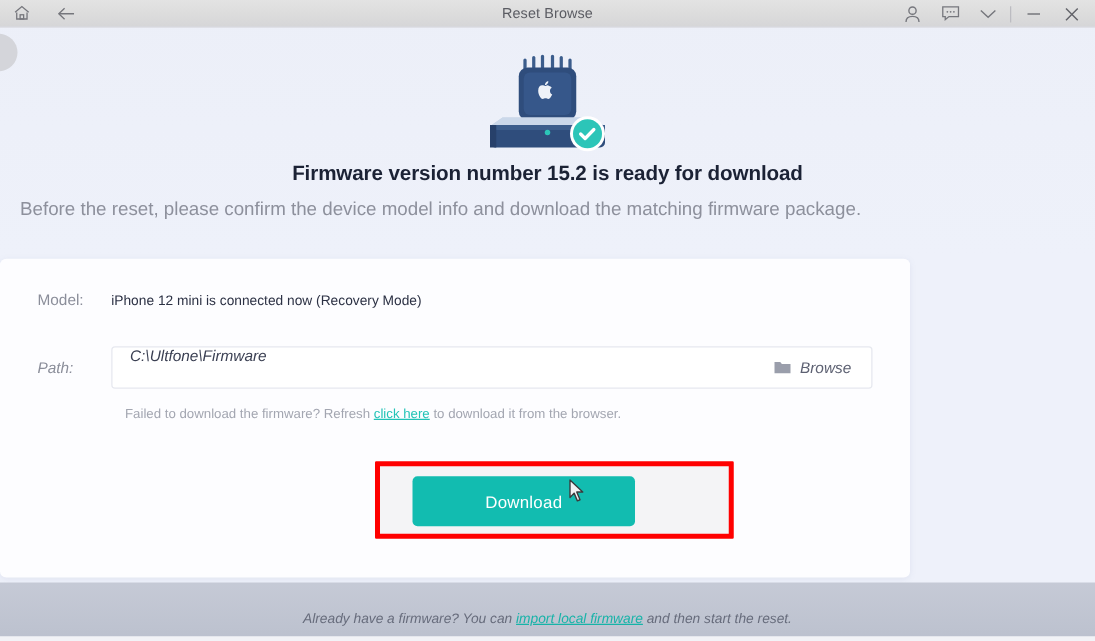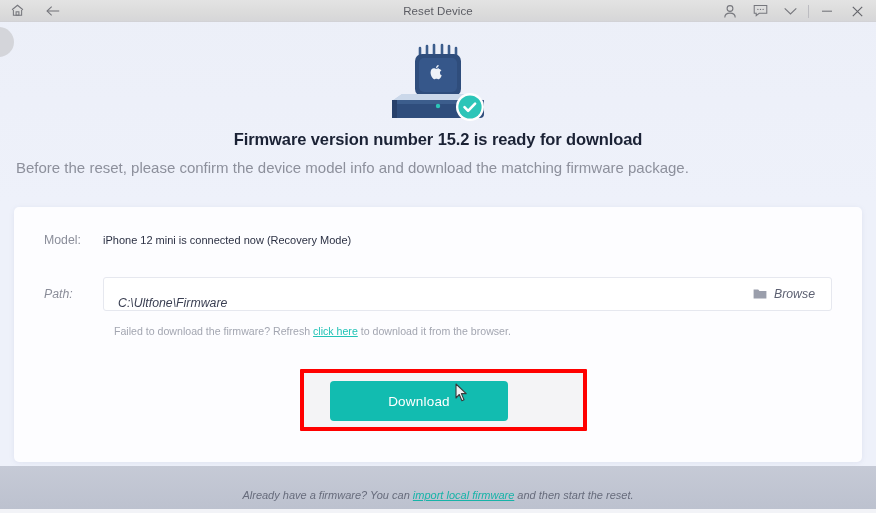--- a/index.html
+++ b/index.html
@@ -82,22 +82,22 @@
     position: absolute; left: 0; right: 0; top: 181px;
     display: flex; align-items: center; justify-content: center; gap: 6px;
     color: #22c3b6; font-size: 12.6px;
     cursor: pointer;
   }
   .refresh svg { display: block; }
 
   
   .card {
     position: absolute;
-    left: 14px; top: 207px;
-    width: 848px; height: 255px;
+    left: 0; top: 207px;
+    width: 728px; height: 255px;
     background: #fdfdff;
     border-radius: 5px;
     box-shadow: 0 1px 5px rgba(130,140,180,.13);
     padding-left: 36px;
   }
 
   .row-model {
     position: absolute; left: 30px; top: 26px;
     display: flex; align-items: baseline; gap: 13px;
   }
@@ -109,21 +109,21 @@
   .row-path {
     position: absolute; left: 30px; top: 70px; right: 30px;
     display: flex; align-items: center; font-style: italic;
   }
   .path-field {
     flex: 1;
     height: 34px;
     background: #fff;
     border: 1px solid #e6e8ef;
     border-radius: 3px;
-    display: flex; align-items: flex-end;
+    display: flex; align-items: flex-start;
     margin-left: 13px;
     position: relative;
   }
   .path-value {
     padding-left: 14px;
     font-size: 12.3px; color: #3a3f52;
     flex: 1;
   }
   .browse {
     display: flex; align-items: center; gap: 7px;
@@ -203,21 +203,21 @@
         </svg>
       </span>
       <span class="tb-icon">
         <svg width="16" height="14" viewBox="0 0 18 14" fill="none" stroke="#75767c" stroke-width="1.2">
           <path d="M16 7H2.5"></path>
             <path d="M7.5 2L2.3 7l5.2 5"></path>
         </svg>
       </span>
     </div>
 
-    <div class="tb-title">Reset Device</div>
+    <div class="tb-title">Reset Browse</div>
 
     <div class="tb-right">
       <span class="tb-icon">
         <svg width="14" height="15" viewBox="0 0 14 15" fill="none" stroke="#76777d" stroke-width="1.1">
           <circle cx="7" cy="4.5" r="2.9"></circle>
           <path d="M1.8 13.5c0-2.9 2.3-4.4 5.2-4.4s5.2 1.5 5.2 4.4"></path>
         </svg>
       </span>
       <span class="tb-icon">
         <svg width="15" height="14" viewBox="0 0 16 14" fill="none" stroke="#76777d" stroke-width="1.1">

